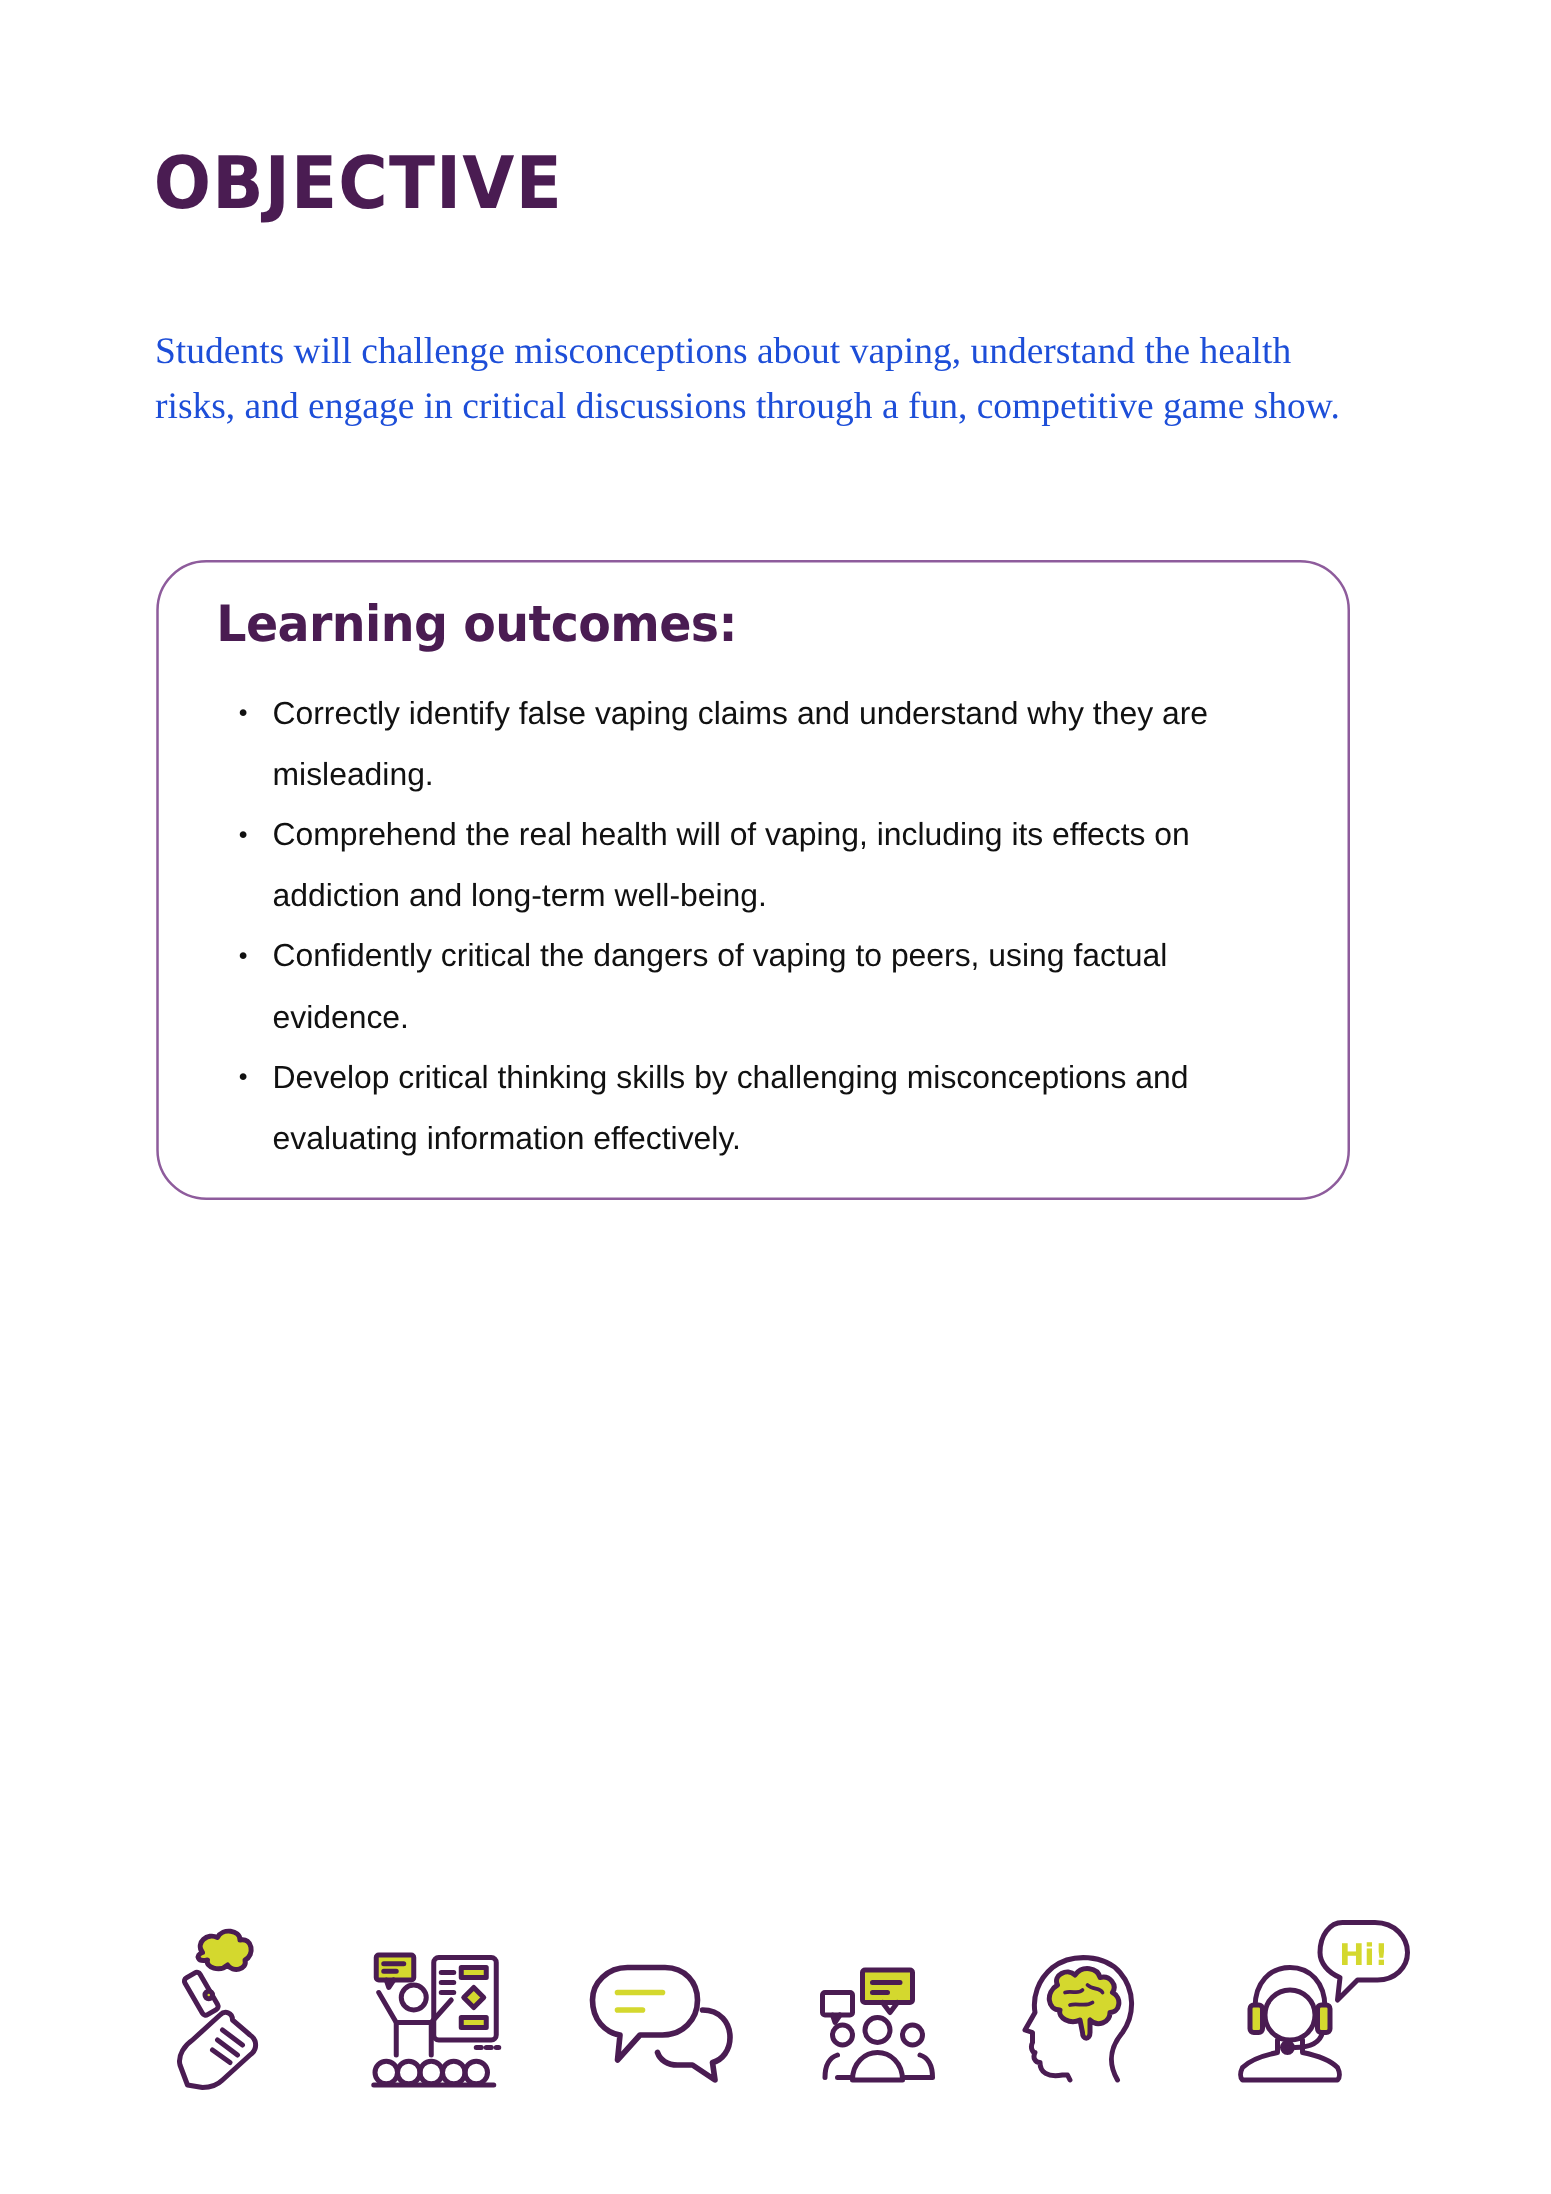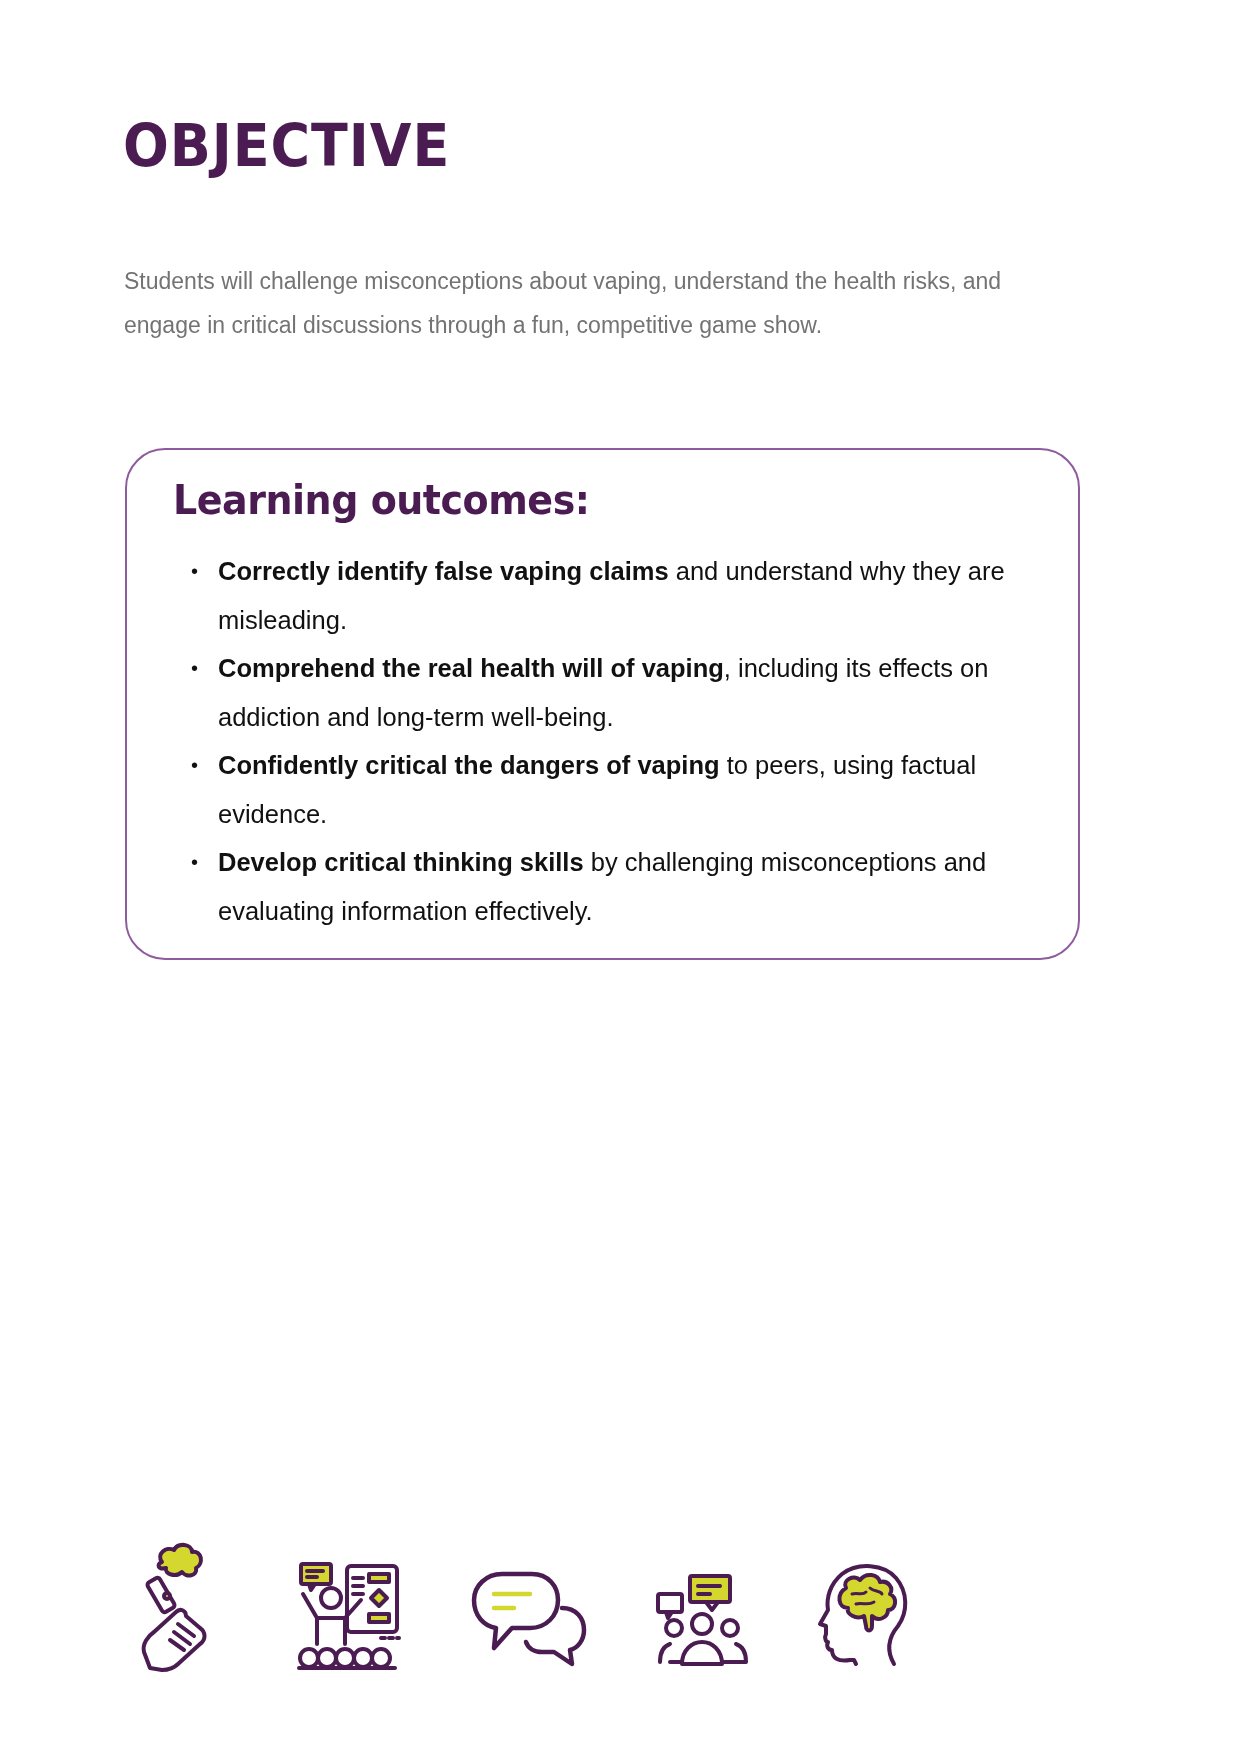--- a/index.html
+++ b/index.html
@@ -6,21 +6,21 @@
   body { width: 1241px; height: 1755px; position: relative; overflow: hidden;
          font-family: "Liberation Sans", "DejaVu Sans", sans-serif; color: #111111; }
   .title {
     position: absolute; left: 123px; top: 112px; margin: 0;
     font-family: "DejaVu Sans", sans-serif; font-weight: bold;
     font-size: 58px; letter-spacing: 1px; color: #4a1c52; line-height: 1.2;
     transform: scaleX(0.93); transform-origin: left top;
   }
   .intro {
     position: absolute; left: 124px; top: 259px; width: 960px; margin: 0;
-    font-size: 23px; line-height: 44px; color: #737373;
+    font-size: 30px; line-height: 44px; color: #1d4ed8; font-family: Liberation Serif, serif;
   }
   .outcomes-box {
     position: absolute; left: 125px; top: 448px; width: 955px; height: 512px;
     border: 2px solid #8e5c9c; border-radius: 40px; box-sizing: border-box;
   }
   .outcomes-title {
     position: absolute; left: 46px; top: 26px; margin: 0;
     font-family: "DejaVu Sans", sans-serif; font-weight: bold; font-size: 40px;
     color: #4a1c52; letter-spacing: -0.5px; line-height: 1.2;
     transform: scaleX(0.95); transform-origin: left top;
@@ -28,21 +28,21 @@
   .outcomes-list {
     position: absolute; left: 91px; top: 97px; margin: 0; padding: 0; list-style: none;
     width: 830px;
   }
   .outcomes-list li {
     position: relative; padding-left: 0; font-size: 25.5px; line-height: 48.5px; color: #111;
   }
   .outcomes-list li .bullet {
     position: absolute; left: -27px; top: 0; font-size: 20px;
   }
-  .outcomes-list li b { font-weight: bold; }
+  .outcomes-list li b { font-weight: normal; }
   .icons-row { position: absolute; left: 0; top: 0; width: 1241px; height: 1755px; pointer-events: none; }
   .icon { position: absolute; pointer-events: auto; }
   .icon svg { width: 100%; height: 100%; overflow: visible; }
 </style>
 </head>
 <body>
 
 <h1 class="title">OBJECTIVE</h1>
 
 <p class="intro">Students will challenge misconceptions about vaping, understand the health risks, and engage in critical discussions through a fun, competitive game show.</p>
@@ -125,13 +125,26 @@
   </div>
 
   <div class="icon" style="left:816px; top:1562px; width:96px; height:104px;">
     <svg viewBox="0 0 96 104" fill="none" stroke="#4a1c52" stroke-width="4" stroke-linecap="round" stroke-linejoin="round">
       <path d="M78 102 C70 88 72 76 82 64 C92 50 92 30 80 16 C68 2 42 0 26 12 C14 22 10 36 12 48 L4 62 L10 64 L10 72 C8 76 10 80 12 80 C10 84 12 88 16 88 C16 96 22 100 34 98 L38 98 L40 102"></path>
       <path d="M30 26 C26 18 38 12 44 18 C50 10 62 12 64 20 C72 18 78 26 74 32 C82 36 80 48 72 48 C72 56 62 60 56 54 L56 64 C56 70 50 70 50 64 L48 54 C40 58 30 52 32 46 C22 46 20 32 30 26 Z" fill="#d4d82e"></path>
       <path d="M36 32 C42 30 46 34 50 30 M54 26 C58 30 64 28 66 32 M40 42 C46 40 52 44 58 40" stroke-width="3"></path>
     </svg>
   </div>
 
+  <div class="icon" style="left:990px; top:1534px; width:140px; height:132px;">
+    <svg viewBox="0 0 140 132" fill="none" stroke="#4a1c52" stroke-width="4" stroke-linecap="round" stroke-linejoin="round">
+      <path d="M84 4 H110 C126 4 136 16 136 28 C136 40 126 50 112 50 H96 L80 66 L82 48 C72 44 66 36 66 28 C66 14 74 4 84 4 Z"></path>
+      <text x="101" y="38" text-anchor="middle" font-family="DejaVu Sans, sans-serif" font-weight="bold" font-size="24" fill="#d4d82e" stroke="none">Hi!</text>
+      <circle cx="42" cy="78" r="20"></circle>
+      <path d="M14 84 V72 C14 52 26 40 42 40 C58 40 70 52 70 72 V84"></path>
+      <rect x="10" y="70" width="10" height="22" rx="3" fill="#d4d82e"></rect>
+      <rect x="64" y="70" width="10" height="22" rx="3" fill="#d4d82e"></rect>
+      <path d="M68 92 C66 100 58 104 46 104"></path>
+      <circle cx="40" cy="104" r="4" fill="#4a1c52"></circle>
+      <path d="M32 98 V108 C22 110 10 114 4 120 C2 124 2 128 4 130 H80 C82 128 82 124 80 120 C74 114 62 110 52 108 V98"></path>
+    </svg>
+  </div>
 </div>
 
 </body></html>

